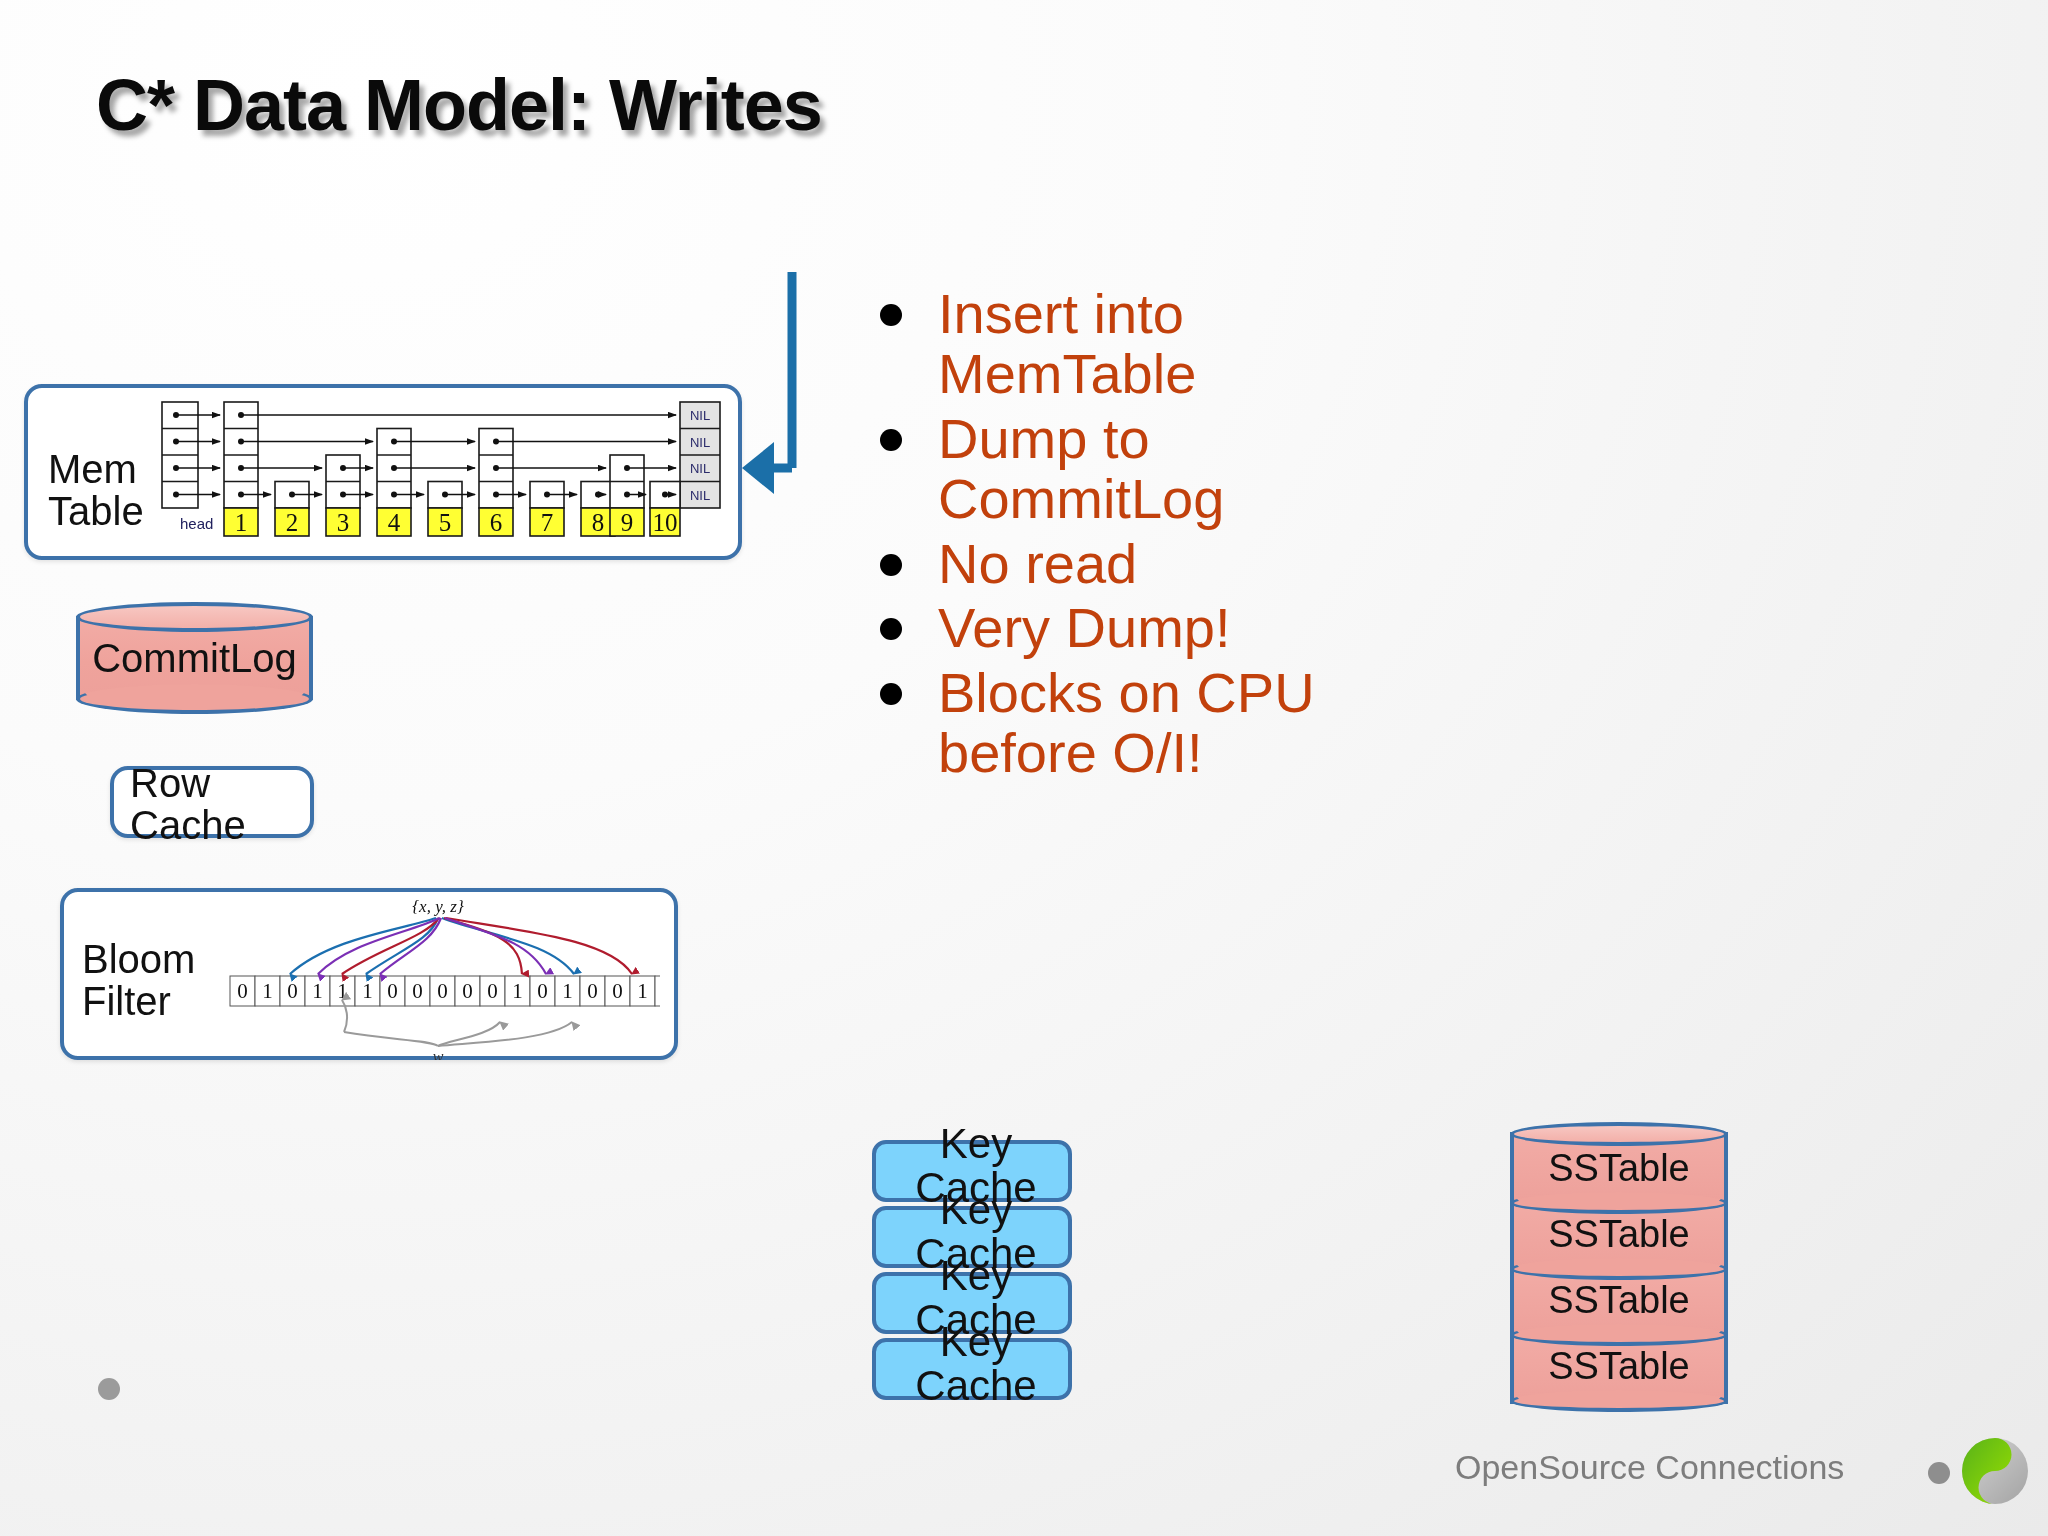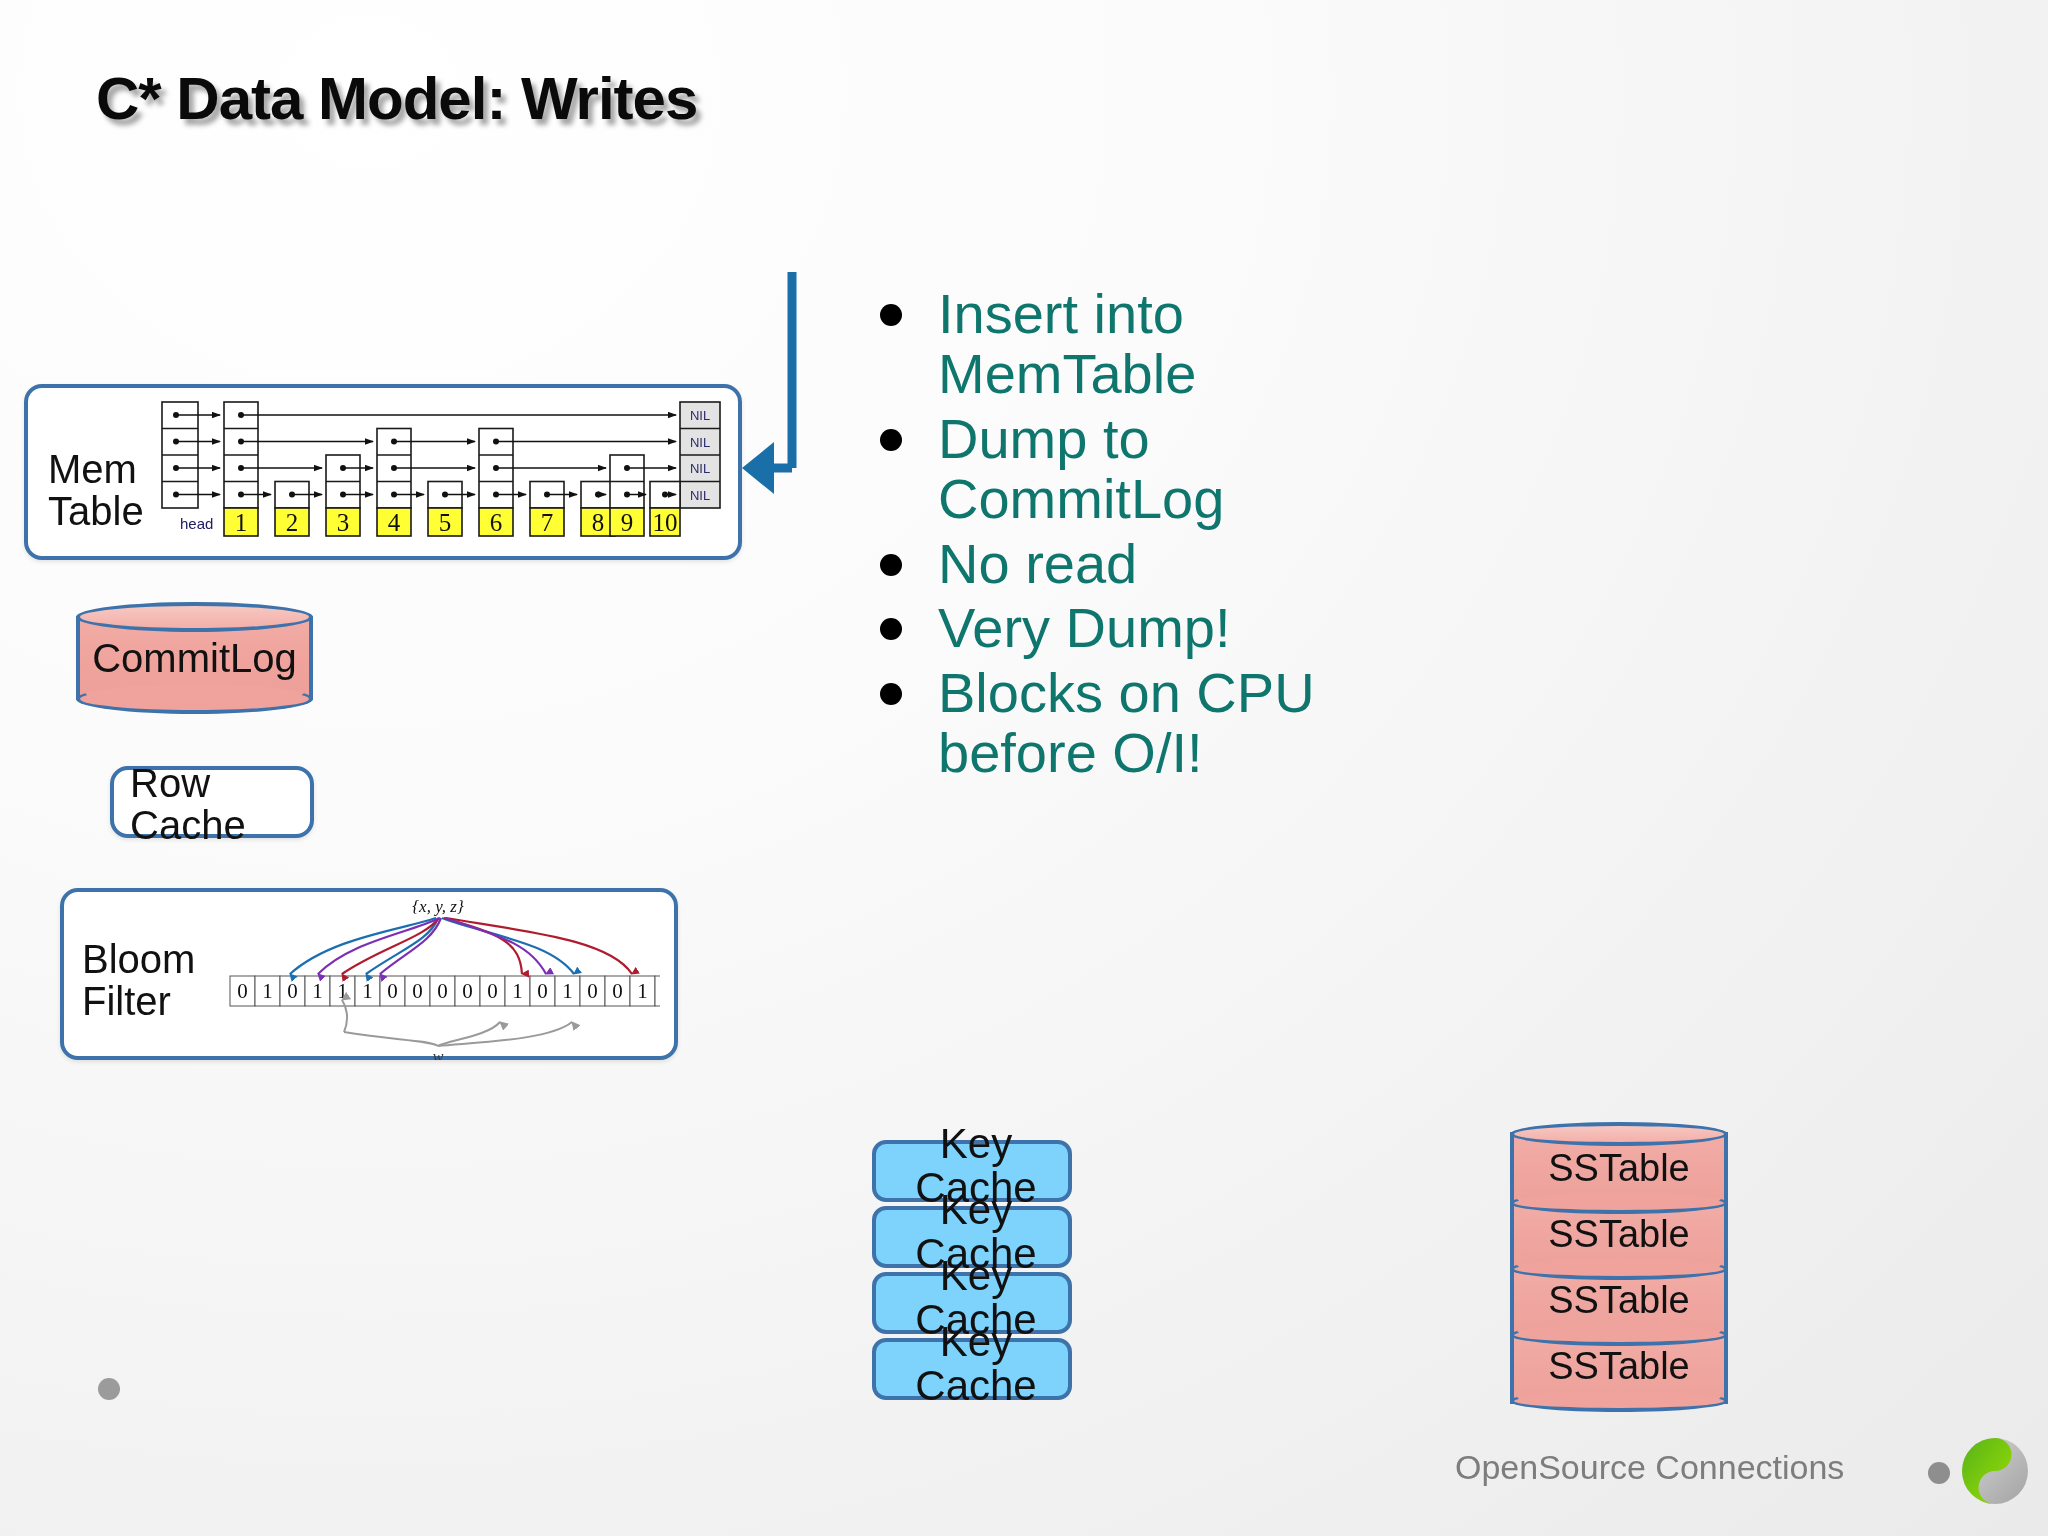--- a/index.html
+++ b/index.html
@@ -8,21 +8,21 @@
     font-family:"Liberation Sans",sans-serif;
     background:
       radial-gradient(ellipse at 18% 6%, #ffffff 0%, #fbfbfb 35%, #f2f2f2 70%, #eaeaea 100%);
     position:relative;
   }
   .slide{position:absolute;inset:0;}
 
   
   #page-title{
     position:absolute;left:96px;top:64px;
-    font-size:60px;font-weight:bold;letter-spacing:-1px;
+    font-size:72px;font-weight:bold;letter-spacing:-1px;
     color:#0a0a0a;
     text-shadow:5px 6px 5px rgba(0,0,0,.35);
     white-space:nowrap;
   }
 
   
   .bluebox{
     position:absolute;background:#ffffff;
     border:4px solid #3d72aa;border-radius:18px;
     box-shadow:0 2px 4px rgba(0,0,0,.10);
@@ -77,21 +77,21 @@
   
   #write-arrow{position:absolute;left:740px;top:268px;}
 
   
   #bullets{position:absolute;left:880px;top:284px;width:470px;}
   .bullet{display:flex;align-items:flex-start;margin-bottom:4px;}
   .bullet .dot{
     flex:0 0 auto;width:22px;height:22px;border-radius:50%;
     background:#000;margin:20px 36px 0 0;
   }
-  .bullet .txt{font-size:56px;line-height:1.08;color:#0f766e;}
+  .bullet .txt{font-size:56px;line-height:1.08;color:#c2410c;}
 
   
   #keycache-stack{position:absolute;left:872px;top:1140px;width:200px;}
   .kc{
     position:relative;height:62px;width:200px;margin-bottom:4px;
     background:#7dd3fc;border:4px solid #3d72aa;border-radius:14px;
     box-sizing:border-box;
   }
   .kc .kc-text{
     position:absolute;left:-4px;width:208px;top:-22px;

